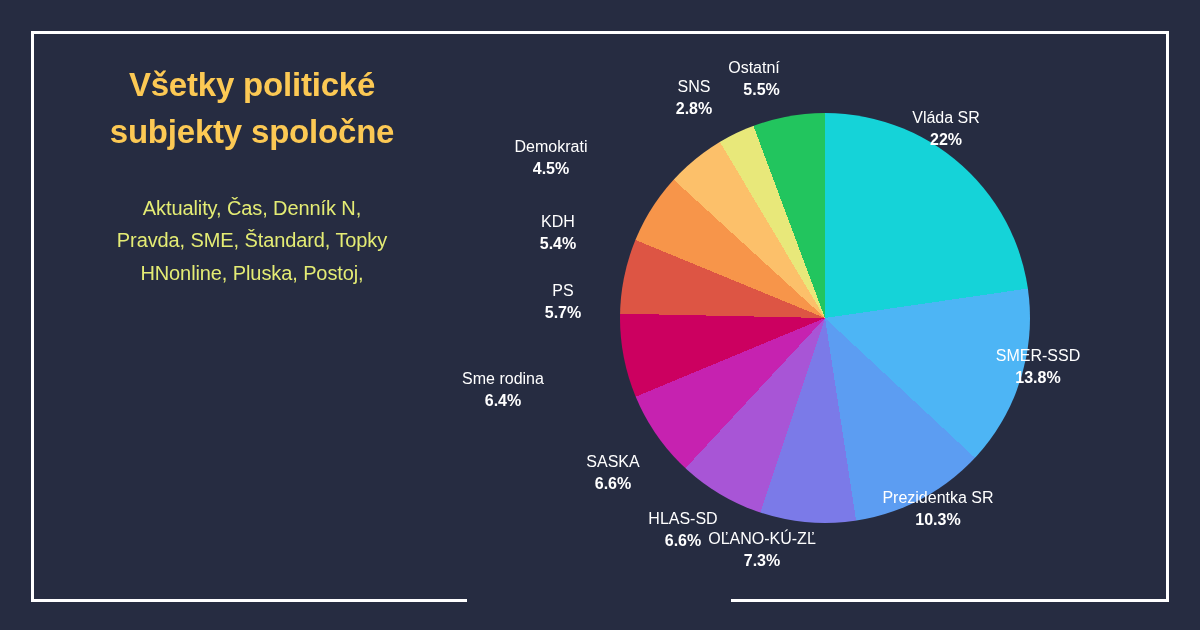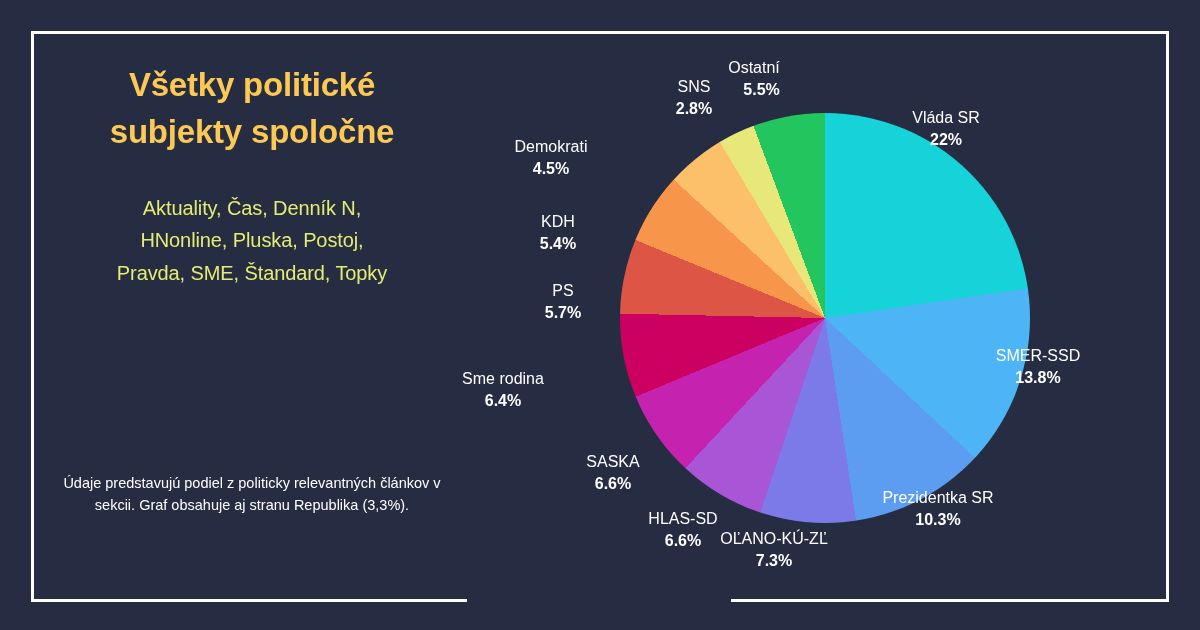--- a/index.html
+++ b/index.html
@@ -91,36 +91,35 @@
 
   <div class="left-col">
 
     <div class="title">
       <div>Všetky politické</div>
       <div>subjekty spoločne</div>
     </div>
 
     <div class="sources">
       <div>Aktuality, Čas, Denník N,</div>
+      <div>Pravda, SME, Štandard, Topky</div>
       <div>HNonline, Pluska, Postoj,</div>
-      <div>Pravda, SME, Štandard, Topky</div>
     </div>
 
-    <div class="footnote">Údaje predstavujú podiel z politicky relevantných článkov v sekcii. Graf obsahuje aj stranu Republika (3,3%).</div>
   </div>
 
   <div class="pie-wrap">
     <div class="pie" id="pie-disc" style="background: conic-gradient(rgb(21, 211, 216) 0deg, rgb(21, 211, 216) 81.734deg, rgb(77, 181, 245) 81.734deg, rgb(77, 181, 245) 133.003deg, rgb(92, 157, 242) 133.003deg, rgb(92, 157, 242) 171.269deg, rgb(123, 122, 232) 171.269deg, rgb(123, 122, 232) 198.39deg, rgb(168, 85, 214) 198.39deg, rgb(168, 85, 214) 222.91deg, rgb(198, 34, 176) 222.91deg, rgb(198, 34, 176) 247.43deg, rgb(204, 0, 96) 247.43deg, rgb(204, 0, 96) 271.207deg, rgb(221, 85, 68) 271.207deg, rgb(221, 85, 68) 292.384deg, rgb(247, 149, 74) 292.384deg, rgb(247, 149, 74) 312.446deg, rgb(252, 192, 106) 312.446deg, rgb(252, 192, 106) 329.164deg, rgb(232, 232, 122) 329.164deg, rgb(232, 232, 122) 339.567deg, rgb(34, 197, 94) 339.567deg, rgb(34, 197, 94) 360deg);"></div>
   </div>
 
   <div id="slice-labels">
       <div class="slice-label" style="left: 946px; top: 107px; transform: translateX(-50%);"><span>Vláda SR</span><span class="pct">22%</span></div>
       <div class="slice-label" style="left: 1038px; top: 345px; transform: translateX(-50%);"><span>SMER-SSD</span><span class="pct">13.8%</span></div>
       <div class="slice-label" style="left: 938px; top: 487px; transform: translateX(-50%);"><span>Prezidentka SR</span><span class="pct">10.3%</span></div>
-      <div class="slice-label" style="left: 762px; top: 528px; transform: translateX(-50%); margin-left: 12px;"><span>OĽANO-KÚ-ZĽ</span><span class="pct">7.3%</span></div>
+      <div class="slice-label" style="left: 762px; top: 528px; transform: translateX(-50%);"><span>OĽANO-KÚ-ZĽ</span><span class="pct">7.3%</span></div>
       <div class="slice-label" style="left: 683px; top: 508px; transform: translateX(-50%);"><span>HLAS-SD</span><span class="pct">6.6%</span></div>
       <div class="slice-label" style="left: 613px; top: 451px; transform: translateX(-50%);"><span>SASKA</span><span class="pct">6.6%</span></div>
       <div class="slice-label" style="left: 503px; top: 368px; transform: translateX(-50%);"><span>Sme rodina</span><span class="pct">6.4%</span></div>
       <div class="slice-label" style="left: 563px; top: 280px; transform: translateX(-50%);"><span>PS</span><span class="pct">5.7%</span></div>
       <div class="slice-label" style="left: 558px; top: 201px; transform: translateX(-50%); margin-top: 10px;"><span>KDH</span><span class="pct">5.4%</span></div>
       <div class="slice-label" style="left: 551px; top: 136px; transform: translateX(-50%);"><span>Demokrati</span><span class="pct">4.5%</span></div>
       <div class="slice-label" style="left: 694px; top: 76px; transform: translateX(-50%);"><span>SNS</span><span class="pct">2.8%</span></div>
       <div class="slice-label" style="left: 754px; top: 57px; transform: translateX(-50%); text-align: right;"><span>Ostatní</span><span class="pct">5.5%</span></div>
     </div>
 

